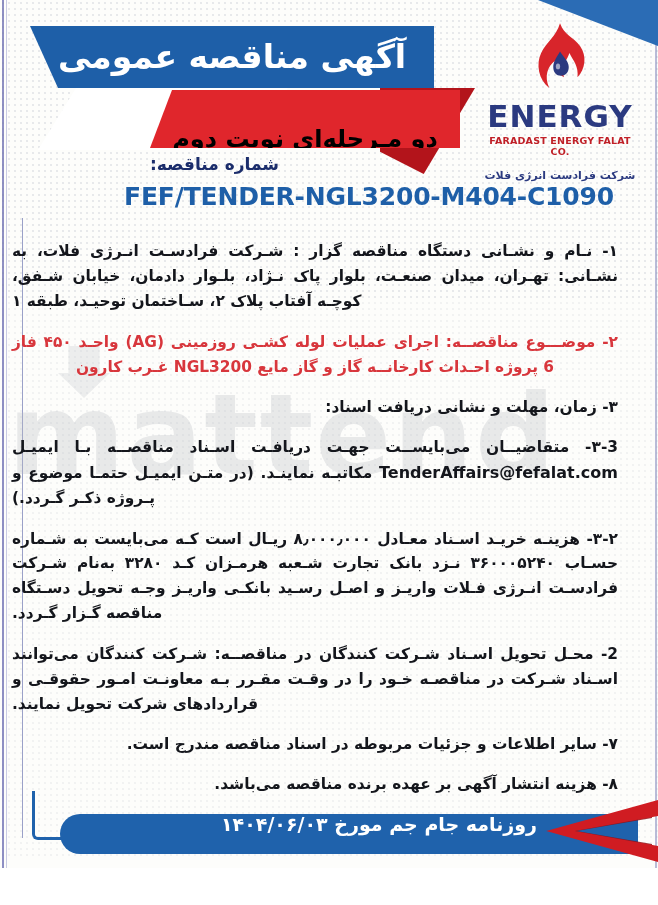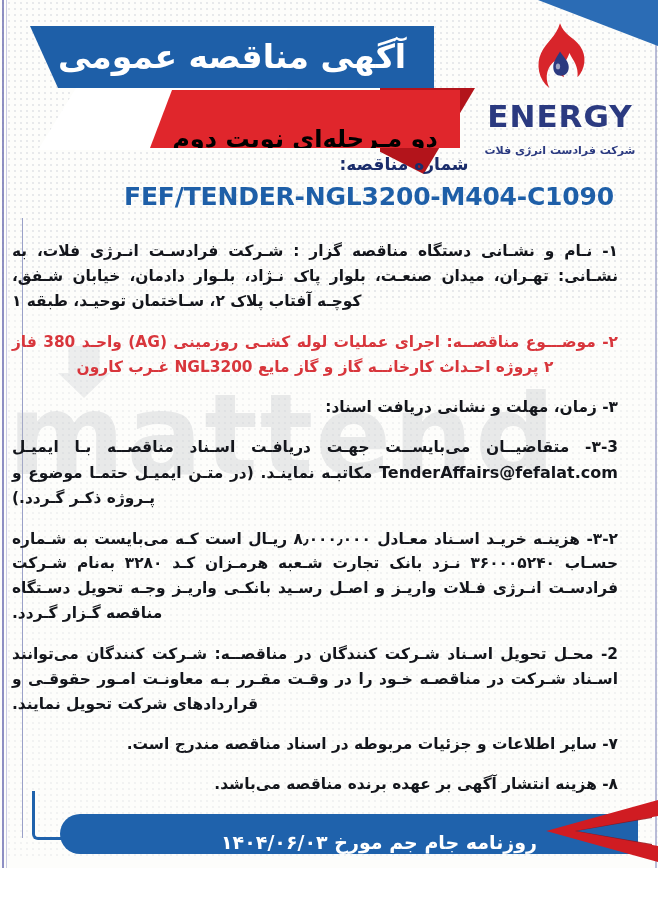--- a/index.html
+++ b/index.html
@@ -167,21 +167,21 @@
     font-size: 11px;
     font-weight: bold;
     margin-top: 12px;
   }
 
   
   .tender-no-label {
     position: absolute;
     left: 0; right: 0;
     top: 154px;
-    text-align: center;
+    text-align: left;
     color: #1b2d6b;
     font-size: 17px;
     font-weight: bold;
     padding-left: 150px;
   }
   .tender-no-value {
     position: absolute;
     left: 0; right: 0;
     top: 182px;
     text-align: center;
@@ -270,21 +270,21 @@
   }
   .footer-bar {
     position: absolute;
     left: 60px;
     bottom: 14px;
     width: 578px;
     height: 40px;
     background: #1f62ac;
     border-radius: 20px 0 0 20px;
     display: flex;
-    align-items: flex-end;
+    align-items: flex-start;
     justify-content: center;
   }
   .footer-bar .txt {
     color: #ffffff;
     font-size: 19px;
     font-weight: bold;
     white-space: nowrap;
     transform: translateY(-1px);
     padding-left: 60px;
   }
@@ -347,37 +347,38 @@
     <div class="logo">
       <svg class="flame" viewBox="0 0 100 110" width="68" height="74">
         <path d="M50 2 C44 22 30 30 22 46 C14 62 18 86 34 98 C26 80 32 66 42 58
                  C40 72 48 78 56 82 C50 66 60 58 64 46 C70 58 78 66 76 82
                  C88 70 90 50 80 36 C70 22 56 20 50 2 Z" fill="#d8252b"></path>
         <path d="M50 44 C44 54 40 60 40 67 C40 75 45 80 51 80 C58 80 63 75 63 67
                  C63 59 56 53 50 44 Z" fill="#2b3a80"></path>
         <ellipse cx="47" cy="66" rx="3.2" ry="4.4" fill="#ffffff" opacity="0.55"></ellipse>
       </svg>
       <div class="wordmark">ENERGY</div>
+      <div class="sub-en">FARADAST ENERGY FALAT CO.</div>
       <div class="sub-fa">شرکت فرادست انرژی فلات</div>
     </div>
 
     <div class="tender-no-label">شماره مناقصه:</div>
     <div class="tender-no-value">FEF/TENDER-NGL3200-M404-C1090</div>
   </div>
 
   <div class="content-rule"></div>
 
   <div class="watermark">
     <div class="wm-arrow"></div>
     <div class="wm-text">mattend</div>
   </div>
 
   <div class="body-wrap" id="clause-container">
       <p class="clause">۱- نـام و نشـانی دستگاه مناقصه گزار : شـرکت فرادسـت انـرژی فلات، به نشـانی: تهـران، میدان صنعـت، بلوار پاک نـژاد، بلـوار دادمان، خیابان شـفق، کوچـه آفتاب پلاک ۲، سـاختمان توحیـد، طبقه ۱</p>
-      <p class="clause red">۲- موضـــوع مناقصــه: اجرای عملیات لوله کشـی روزمینی (AG) واحـد 380 فاز ۲ پروژه احـداث کارخانــه گاز و گاز مایع NGL3200 غـرب کارون</p>
+      <p class="clause red">۲- موضـــوع مناقصــه: اجرای عملیات لوله کشـی روزمینی (AG) واحـد ۴۵۰ فاز 6 پروژه احـداث کارخانــه گاز و گاز مایع NGL3200 غـرب کارون</p>
       <p class="clause short">۳- زمان، مهلت و نشانی دریافت اسناد:</p>
       <p class="clause"><span>۳-3- متقاضیــان می‌بایســت جهـت دریافـت اسـناد مناقصــه بـا ایمیـل </span><span class="email">TenderAffairs@fefalat.com</span><span> مکاتبـه نماینـد. (در متـن ایمیـل حتمـا موضوع و پـروژه ذکـر گـردد.)</span></p>
       <p class="clause">۳-۲- هزینـه خریـد اسـناد معـادل ۸٫۰۰۰٫۰۰۰ ریـال است کـه می‌بایست به شـماره حسـاب ۳۶۰۰۰۵۲۴۰ نـزد بانک تجارت شـعبه هرمـزان کـد ۳۲۸۰ به‌نام شـرکت فرادسـت انـرژی فـلات واریـز و اصـل رسـید بانکـی واریـز وجـه تحویل دسـتگاه مناقصه گـزار گـردد.</p>
       <p class="clause">2- محـل تحویل اسـناد شـرکت کنندگان در مناقصــه: شـرکت کنندگان می‌توانند اسـناد شـرکت در مناقصـه خـود را در وقـت مقـرر بـه معاونـت امـور حقوقـی و قراردادهای شرکت تحویل نمایند.</p>
       <p class="clause short">۷- سایر اطلاعات و جزئیات مربوطه در اسناد مناقصه مندرج است.</p>
       <p class="clause short">۸- هزینه انتشار آگهی بر عهده برنده مناقصه می‌باشد.</p>
     </div>
 
   <div class="footer">
     <div class="footer-hook"></div>

